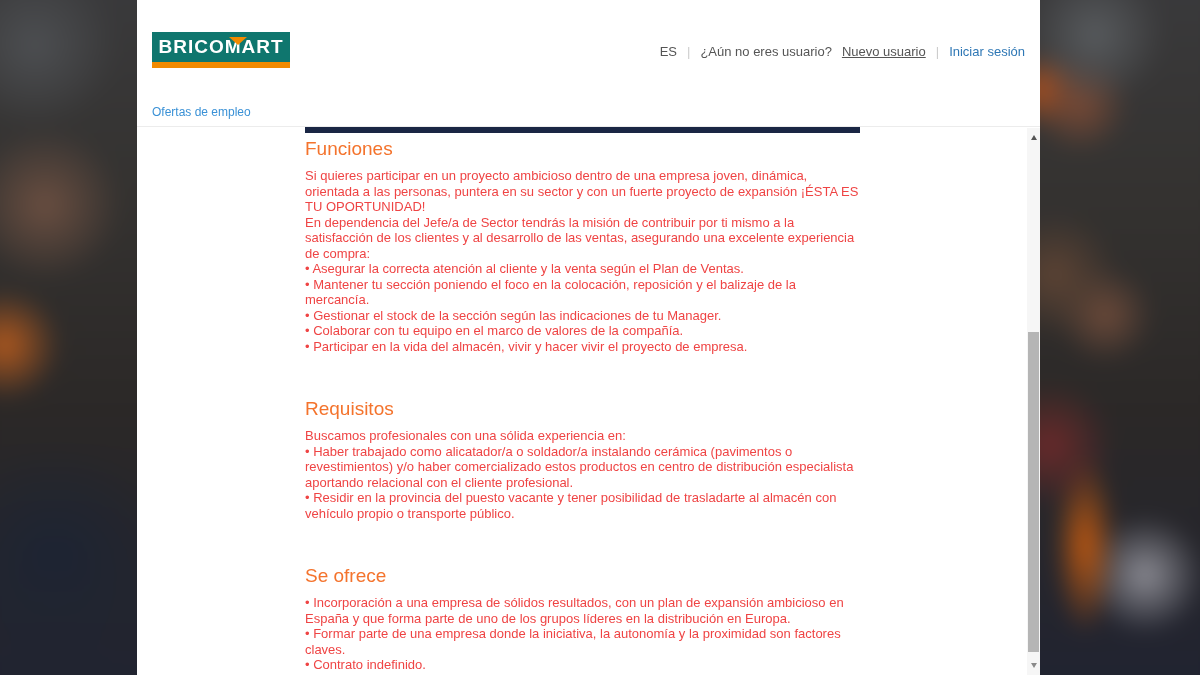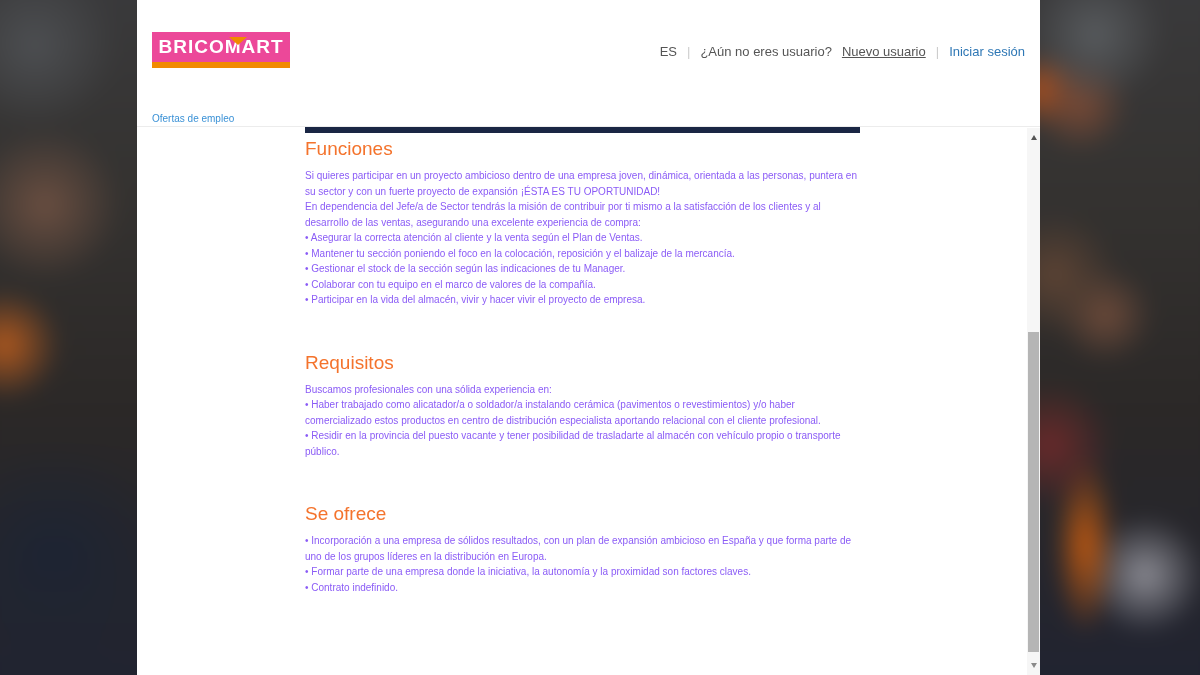--- a/index.html
+++ b/index.html
@@ -29,21 +29,21 @@
   
   .panel {
     position:absolute; left:137px; top:0; width:903px; height:675px;
     background:#ffffff; z-index:1;
   }
 
   .panel-header { position:relative; height:127px; border-bottom:1px solid #ececec; }
 
   .logo { position:absolute; left:15px; top:32px; width:138px; cursor:pointer; }
   .logo-box {
-    position:relative; background:#ec4899; height:30px;
+    position:relative; background:#0f766e; height:30px;
     display:flex; align-items:center; justify-content:center;
   }
   .logo-text { color:#ffffff; font-weight:bold; font-size:19px; letter-spacing:1px; }
   .logo-tri {
     position:absolute; left:62%; top:5px; transform:translateX(-50%);
     width:0; height:0;
     border-left:9px solid transparent; border-right:9px solid transparent;
     border-top:8px solid #f18a00;
   }
   .logo-underline { height:6px; background:#f18a00; }
@@ -53,38 +53,38 @@
     display:flex; align-items:center; gap:10px;
     font-size:13px; color:#555555;
   }
   .sep { color:#cccccc; }
   .lang { color:#555555; cursor:pointer; }
   .new-user-link { color:#555555; text-decoration:underline; cursor:pointer; }
   .login-link { color:#2e77b5; cursor:pointer; }
 
   .jobs-link {
     position:absolute; left:15px; top:105px;
-    font-size:10px; color:#3a91d6; cursor:pointer;margin-top:8px;
+    font-size:12px; color:#3a91d6; cursor:pointer;
   }
 
   
   .scroll-area { position:relative; height:547px; overflow:hidden; }
 
   .content-col { margin-left:168px; width:555px; }
 
   .navy-bar { height:6px; background:#1a2644; }
 
   .section-title {
     font-size:19px; font-weight:400; color:#f4732c;
     margin:44px 0 9px 0; line-height:21px;
   }
   .content-col .section-title:first-of-type { margin-top:5px; }
 
   .par {
-    font-size:10px; line-height:15.5px; color:#8b5cf6;
+    font-size:13px; line-height:15.5px; color:#ef4444;
   }
 
   
   .scrollbar {
     position:absolute; right:0; top:128px; bottom:0; width:13px;
     background:#f6f6f6; z-index:2;
   }
   .sb-btn { position:absolute; left:0; width:13px; height:15px; display:flex; align-items:center; justify-content:center; cursor:pointer; }
   .sb-btn-up { top:2px; }
   .sb-btn-down { bottom:2px; }

